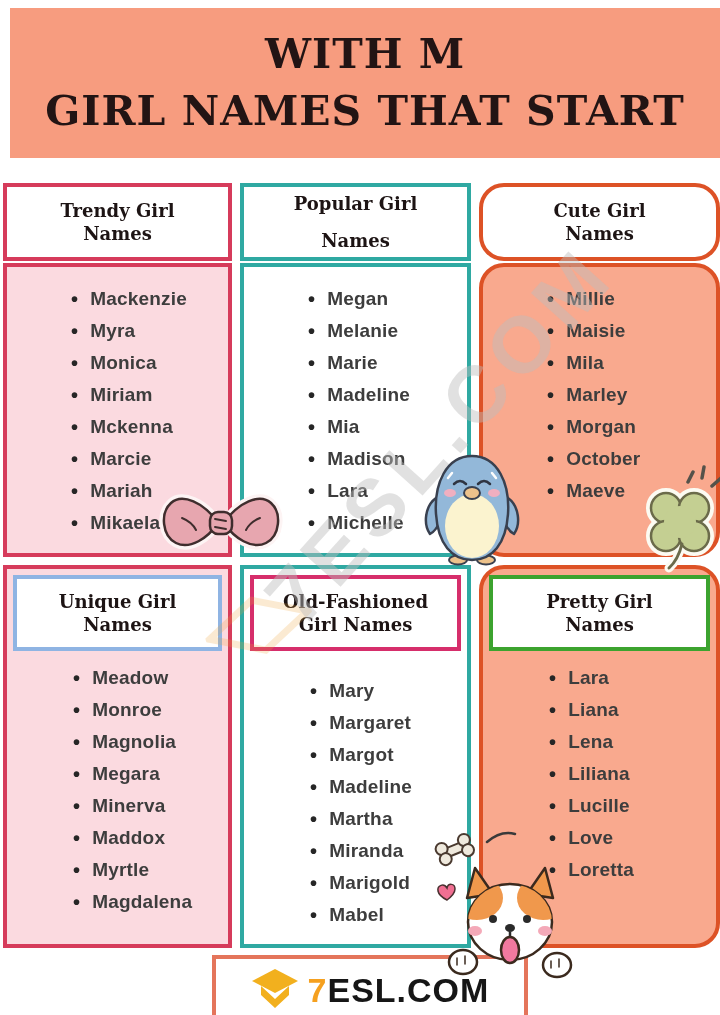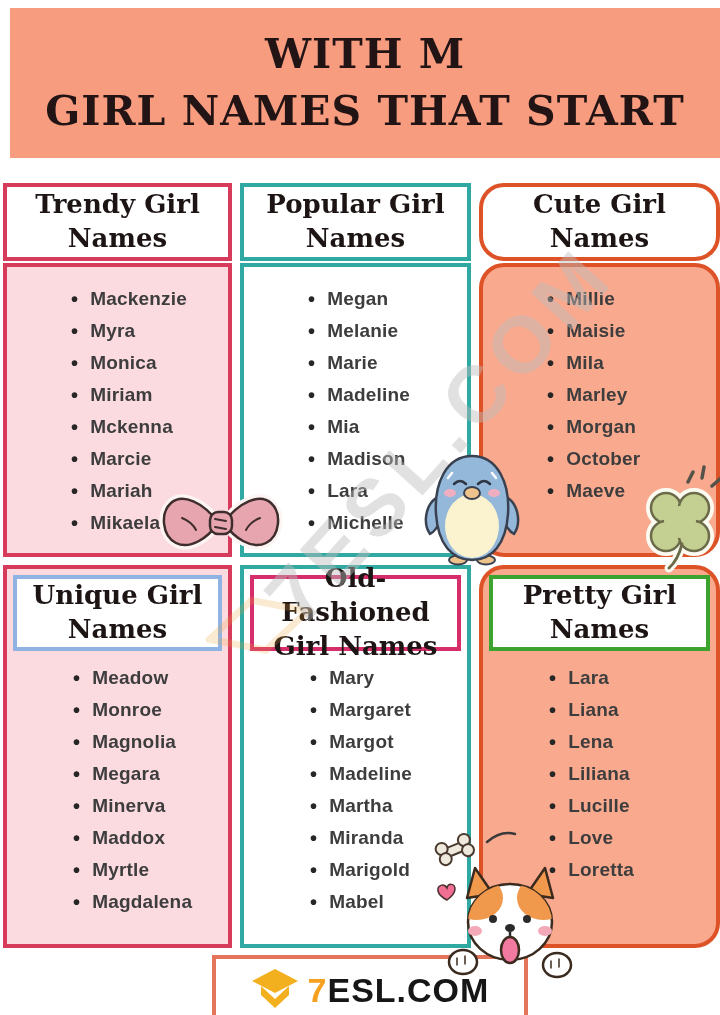--- a/index.html
+++ b/index.html
@@ -20,29 +20,29 @@
   
   .card{position:absolute;display:flex;flex-direction:column;box-sizing:border-box;}
   .c1{left:3px;width:229px;}
   .c2{left:240px;width:231px;}
   .c3{left:479px;width:241px;}
   .r1{top:183px;height:374px;}
   .r2{top:565px;height:383px;border:4px solid;padding:6px;}
   .card-header{
     background:#ffffff;border:4px solid;box-sizing:border-box;
     display:flex;flex-direction:column;align-items:center;justify-content:center;
-    font-family:"DejaVu Serif", serif;font-weight:bold;font-size:26px;
+    font-family:"DejaVu Serif", serif;font-weight:bold;font-size:18px;
     color:#1d1414;line-height:1.3;text-align:center;
   }
   .r1 .card-header{height:78px;}
   .r2 .card-header{height:76px;}
   .card-body{margin-top:2px;flex:1;border:4px solid;box-sizing:border-box;}
   
   .b-crimson{border-color:#D63B5B;}
-  .b-teal{border-color:#2FA9A2;}
+  .b-teal{border-color:#2FA9A2;gap:13px;}
   .b-orange{border-color:#DD5226;border-radius:25px;}
   .b-blue{border-color:#8FB4E3;}
   .b-magenta{border-color:#D62E6B;}
   .b-green{border-color:#3CA32F;}
   .bg-pink{background:#FBDAE0;}
   .bg-salmon{background:#F9A98E;}
   .bg-white{background:#ffffff;}
   
   ul.names{list-style:none;margin:0;padding:16px 0 0 64px;}
   .r2 ul.names{padding:11px 0 0 60px;}

